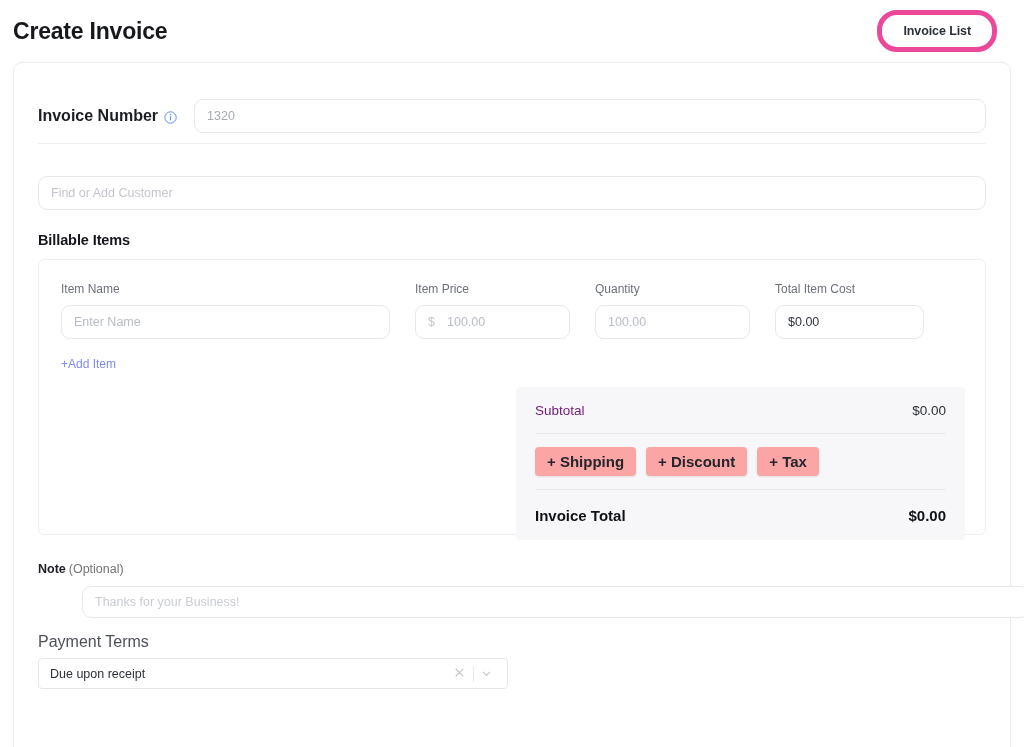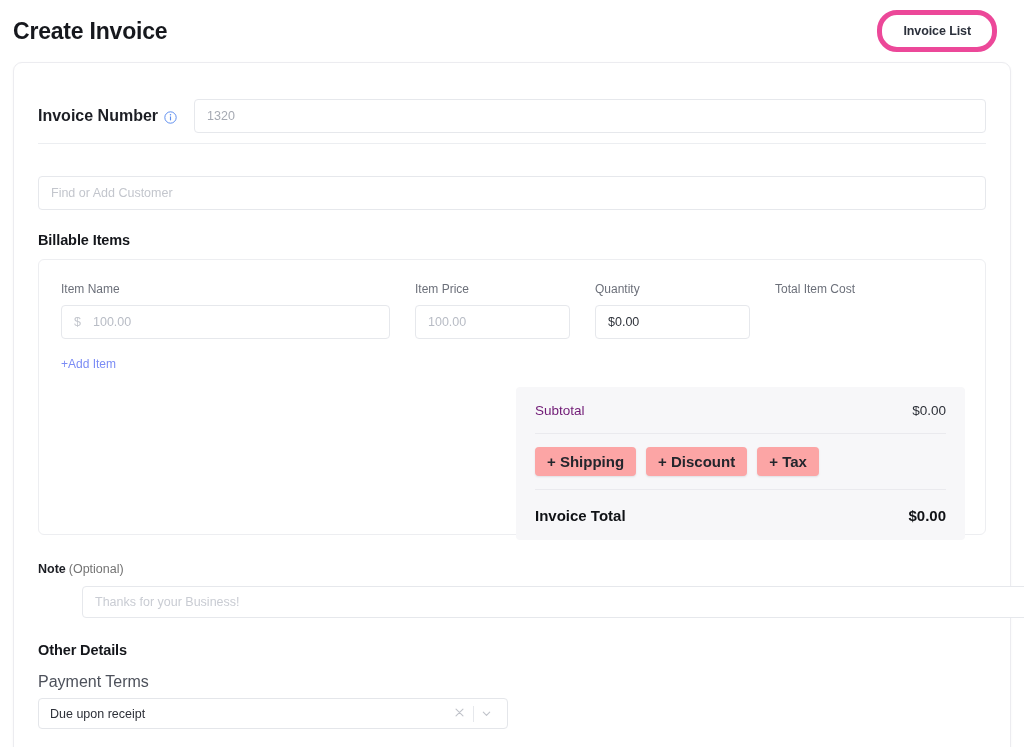--- a/index.html
+++ b/index.html
@@ -83,21 +83,21 @@
   .info-icon {
     display: inline-flex;
     align-items: center;
     margin-left: 6px;
     cursor: pointer;
     position: relative;
     top: 1px;
   }
   .field-input {
     border: 1px solid #e6e8ec;
-    border-radius: 4px;
+    border-radius: 9px;
     background: #ffffff;
     height: 34px;
     font-size: 12.5px;
     color: #30343c;
     font-family: "Liberation Sans", sans-serif;
     padding: 0 12px;
     outline: none;
     width: 100%;
   }
   .field-input::placeholder { color: #b8bcc5; }
@@ -329,20 +329,23 @@
     <div class="items-card">
 
       <div class="items-grid-head">
         <div>Item Name</div>
         <div>Item Price</div>
         <div>Quantity</div>
         <div>Total Item Cost</div>
       </div>
 
       <div class="items-grid-row">
+        <div>
+          <input class="field-input" type="text" placeholder="Enter Name" style="">
+        </div>
         <div class="price-wrap">
           <span class="currency">$</span>
           <input class="field-input price-input" type="text" placeholder="100.00" style="">
         </div>
         <div>
           <input class="field-input" type="text" placeholder="100.00" style="">
         </div>
         <div>
           <input class="field-input total-cost-input" type="text" readonly="" value="$0.00" style="">
         </div>
@@ -368,21 +371,20 @@
       </div>
     </div>
 
     <div class="note-block">
       <div>
         <span class="note-label">Note</span><span class="note-optional">(Optional)</span>
       </div>
       <input class="field-input note-input" type="text" placeholder="Thanks for your Business!" style="">
     </div>
 
-    <h2 class="section-heading other-heading">Other Details</h2>
     <div class="payment-terms-label">Payment Terms</div>
 
     <div class="select-box">
       <span class="select-value">Due upon receipt</span>
       <span class="select-clear">
         <svg width="11" height="11" viewBox="0 0 12 12" aria-hidden="true">
           <path d="M2.2 2.2 L9.8 9.8 M9.8 2.2 L2.2 9.8" stroke="#c0c3ca" stroke-width="1.2" stroke-linecap="round"></path>
         </svg>
       </span>
       <span class="select-sep"></span>

